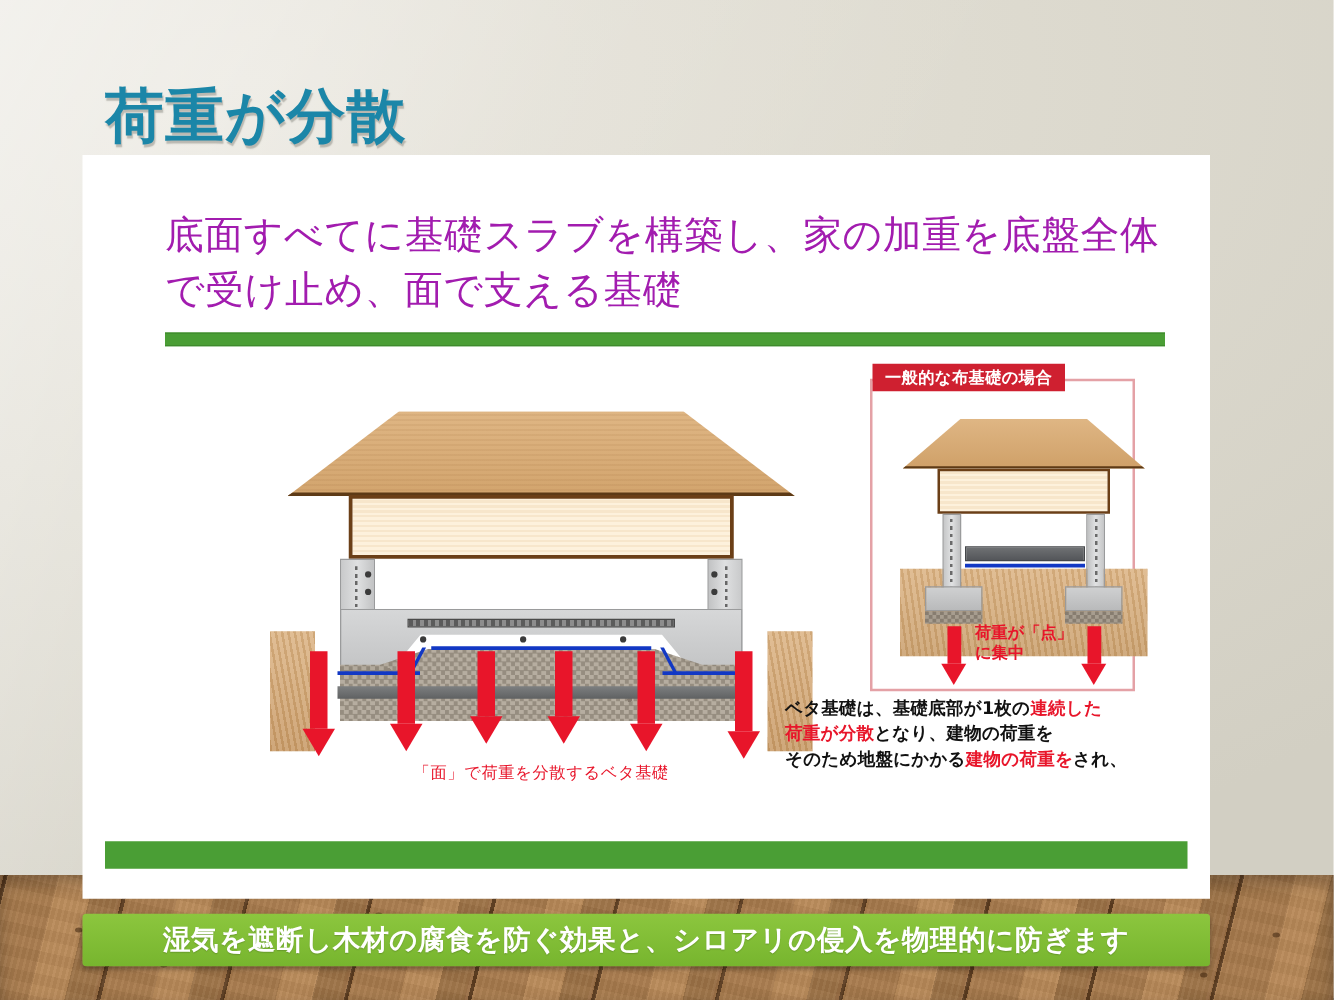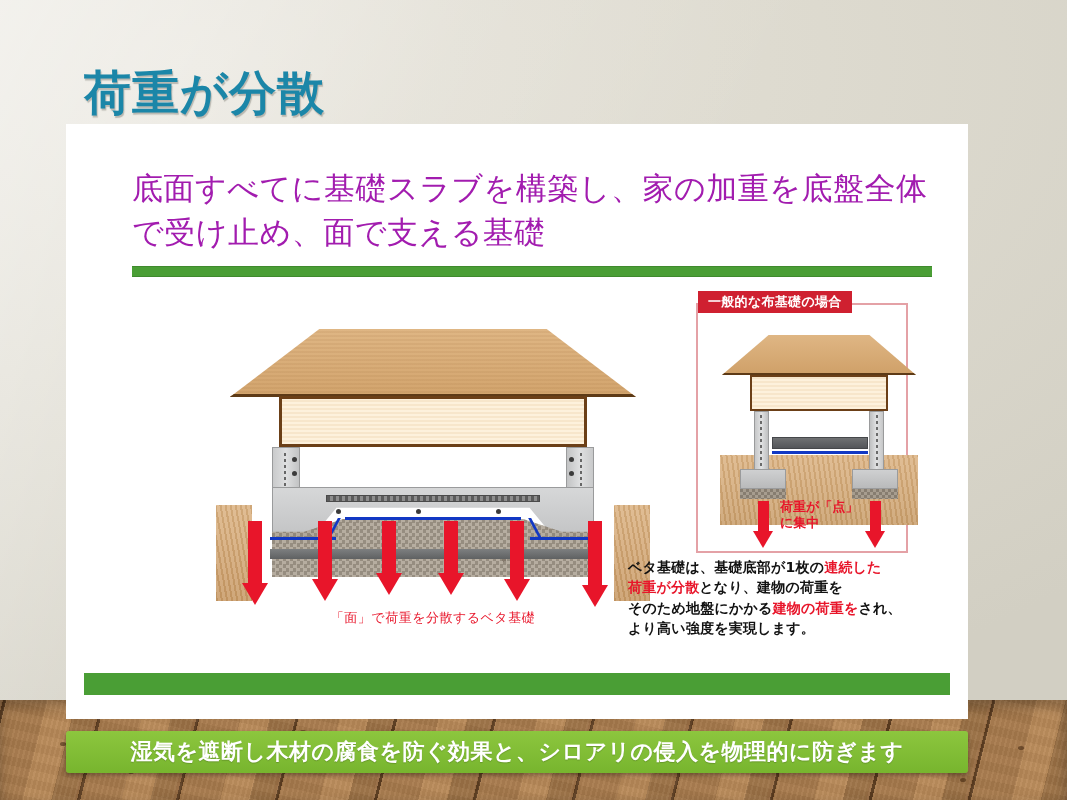--- a/index.html
+++ b/index.html
@@ -367,21 +367,20 @@
       </div>
     </div>
     <div class="nuno-label">
       <span>一般的な布基礎の場合</span>
     </div>
 
     <div class="explain">
       <div><span>ベタ基礎は、基礎底部が1枚の</span><span class="hl">連続した</span></div>
       <div><span class="hl">荷重が分散</span><span>となり、建物の荷重を</span></div>
       <div><span>そのため地盤にかかる</span><span class="hl">建物の荷重を</span><span>され、</span></div>
-      <div>より高い強度を実現します。</div>
     </div>
 
   </div>
 
   <div class="rule-bottom"></div>
 </div>
 
 <div class="ribbon">
   <span>湿気を遮断し木材の腐食を防ぐ効果と、シロアリの侵入を物理的に防ぎます</span>
 </div>

